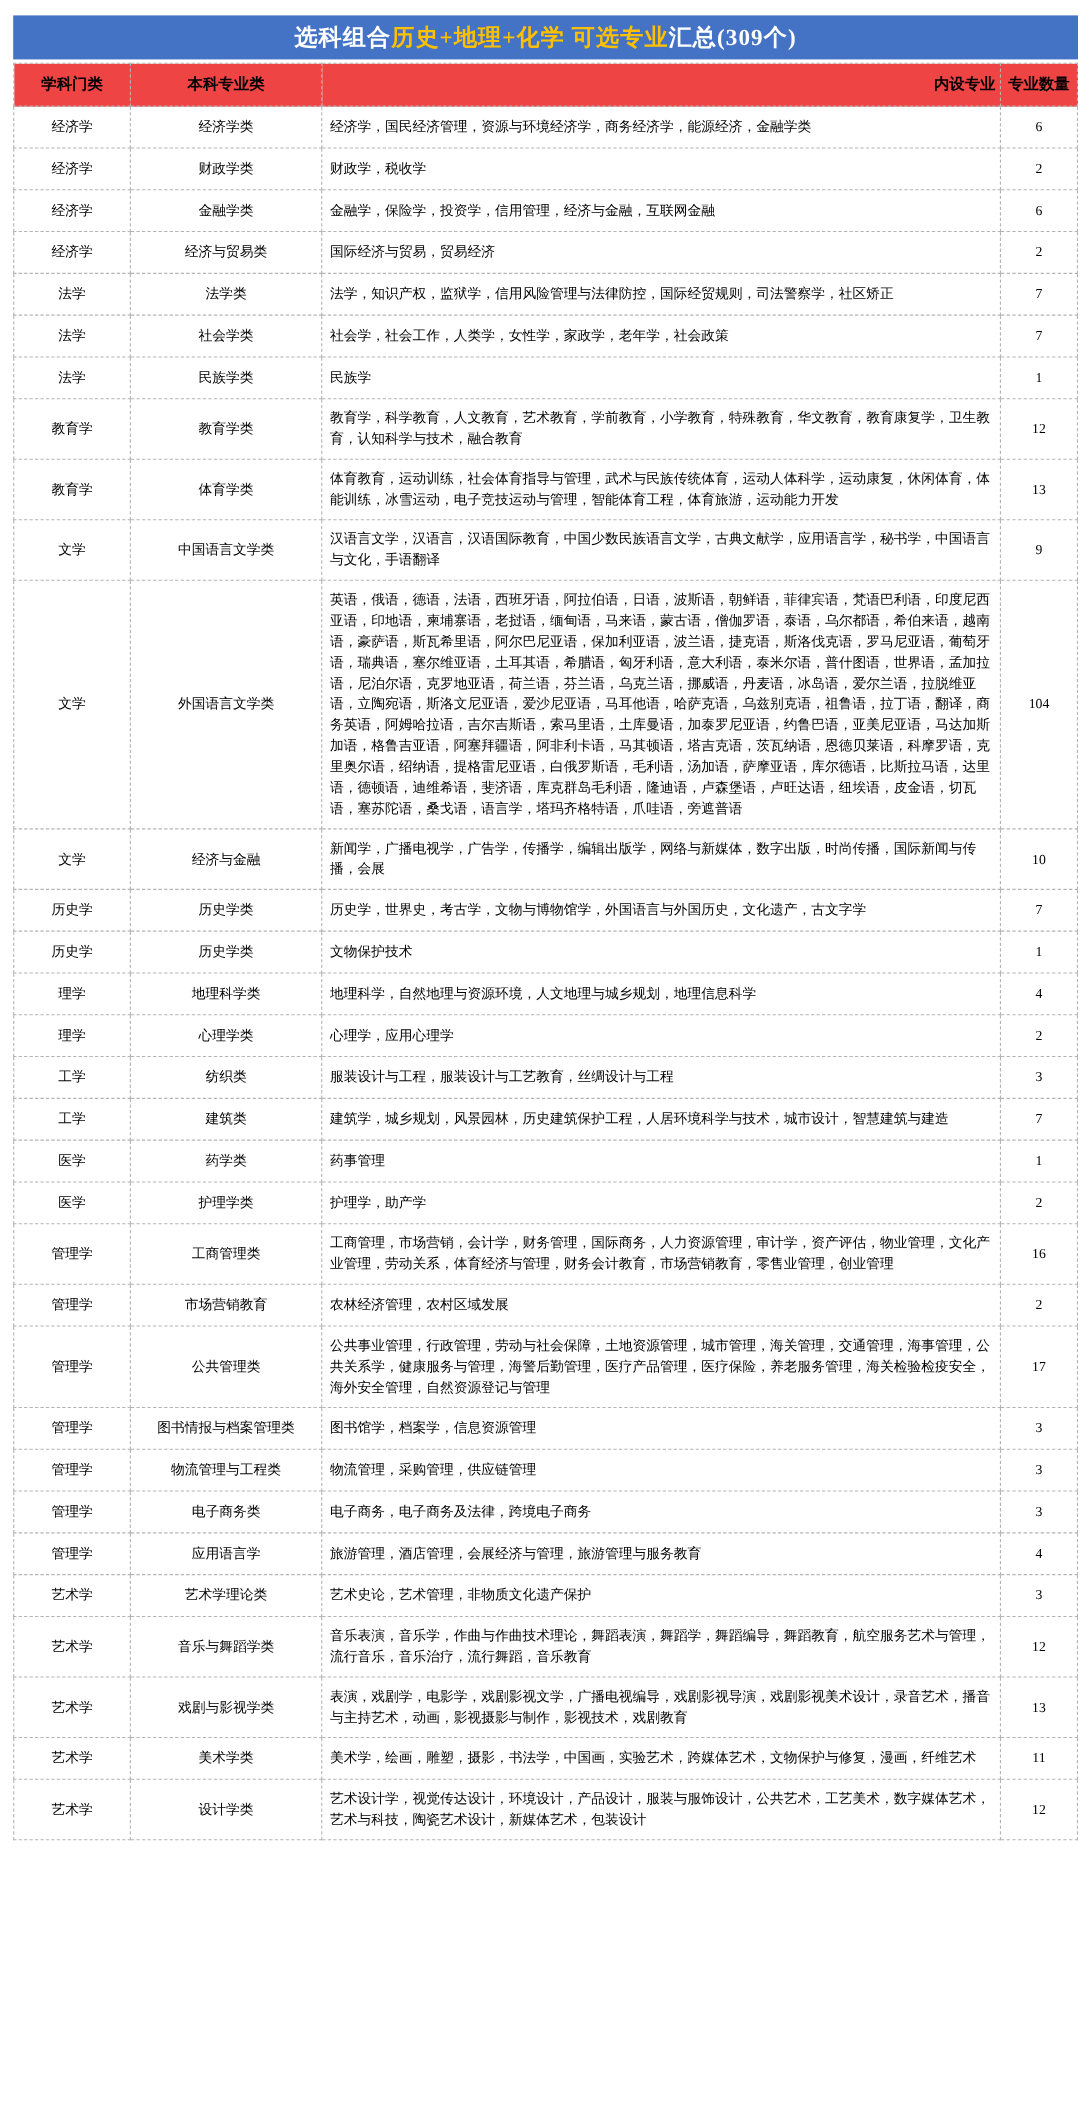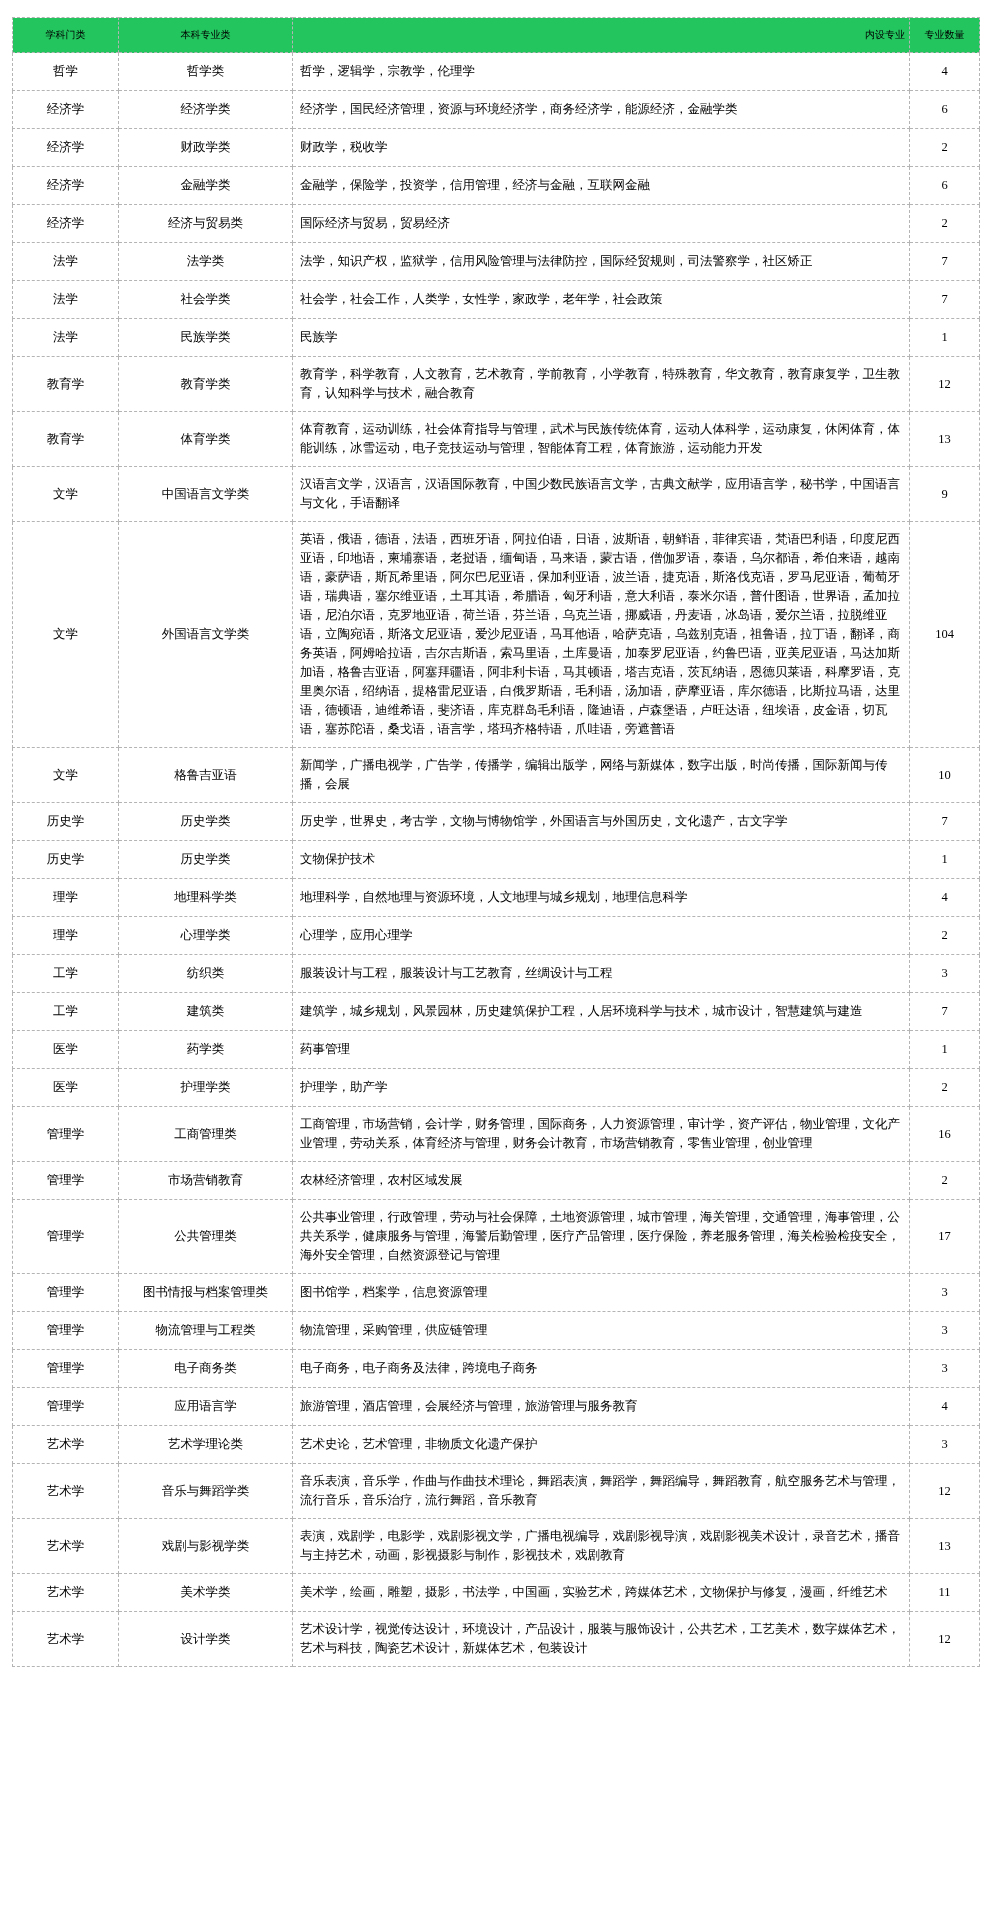--- a/index.html
+++ b/index.html
@@ -22,25 +22,25 @@
     table-layout:fixed;
     margin-top:3px;
   }
   table.majors-table th,
   table.majors-table td{
     border:1px dashed var(--grid-line,#b4b4b4);
     vertical-align:middle;
     word-break:break-all;
   }
   table.majors-table th{
-    font-weight:normal;
-    font-size:10px;
+    font-weight:bold;
+    font-size:14px;
     padding:10px 4px;
     text-align:center;
-    background:#22c55e;
+    background:#ef4444;
   }
   table.majors-table th.col-majors-h{text-align:right;padding-left:7px;}
   table.majors-table td{
     font-size:12.5px;
     padding:9px 4px;
     text-align:center;
     line-height:19px;
   }
   table.majors-table td.majors-cell{
     text-align:left;
@@ -49,43 +49,40 @@
   col.c-category{width:106px;}
   col.c-class{width:174px;}
   col.c-majors{width:auto;}
   col.c-count{width:70px;}
 </style>
 </head>
 <body>
 
 <div class="page">
 
+  <div class="title-bar">
+    <span>选科组合</span><span class="title-highlight">历史+地理+化学 可选专业</span><span>汇总(309个)</span>
+  </div>
 
   <table class="majors-table">
     <colgroup>
       <col class="c-category">
       <col class="c-class">
       <col class="c-majors">
       <col class="c-count">
     </colgroup>
     <thead>
       <tr>
         <th>学科门类</th>
         <th>本科专业类</th>
         <th class="col-majors-h">内设专业</th>
         <th>专业数量</th>
       </tr>
     </thead>
     <tbody>
-  <tr>
-    <td class="category-cell">哲学</td>
-    <td class="class-cell">哲学类</td>
-    <td class="majors-cell">哲学，逻辑学，宗教学，伦理学</td>
-    <td class="count-cell">4</td>
-  </tr>
 
   <tr>
     <td class="category-cell">经济学</td>
     <td class="class-cell">经济学类</td>
     <td class="majors-cell">经济学，国民经济管理，资源与环境经济学，商务经济学，能源经济，金融学类</td>
     <td class="count-cell">6</td>
   </tr>
 
   <tr>
     <td class="category-cell">经济学</td>
@@ -152,21 +149,21 @@
 
   <tr>
     <td class="category-cell">文学</td>
     <td class="class-cell">外国语言文学类</td>
     <td class="majors-cell">英语，俄语，德语，法语，西班牙语，阿拉伯语，日语，波斯语，朝鲜语，菲律宾语，梵语巴利语，印度尼西亚语，印地语，柬埔寨语，老挝语，缅甸语，马来语，蒙古语，僧伽罗语，泰语，乌尔都语，希伯来语，越南语，豪萨语，斯瓦希里语，阿尔巴尼亚语，保加利亚语，波兰语，捷克语，斯洛伐克语，罗马尼亚语，葡萄牙语，瑞典语，塞尔维亚语，土耳其语，希腊语，匈牙利语，意大利语，泰米尔语，普什图语，世界语，孟加拉语，尼泊尔语，克罗地亚语，荷兰语，芬兰语，乌克兰语，挪威语，丹麦语，冰岛语，爱尔兰语，拉脱维亚语，立陶宛语，斯洛文尼亚语，爱沙尼亚语，马耳他语，哈萨克语，乌兹别克语，祖鲁语，拉丁语，翻译，商务英语，阿姆哈拉语，吉尔吉斯语，索马里语，土库曼语，加泰罗尼亚语，约鲁巴语，亚美尼亚语，马达加斯加语，格鲁吉亚语，阿塞拜疆语，阿非利卡语，马其顿语，塔吉克语，茨瓦纳语，恩德贝莱语，科摩罗语，克里奥尔语，绍纳语，提格雷尼亚语，白俄罗斯语，毛利语，汤加语，萨摩亚语，库尔德语，比斯拉马语，达里语，德顿语，迪维希语，斐济语，库克群岛毛利语，隆迪语，卢森堡语，卢旺达语，纽埃语，皮金语，切瓦语，塞苏陀语，桑戈语，语言学，塔玛齐格特语，爪哇语，旁遮普语</td>
     <td class="count-cell">104</td>
   </tr>
 
   <tr>
     <td class="category-cell">文学</td>
-    <td class="class-cell">格鲁吉亚语</td>
+    <td class="class-cell">经济与金融</td>
     <td class="majors-cell">新闻学，广播电视学，广告学，传播学，编辑出版学，网络与新媒体，数字出版，时尚传播，国际新闻与传播，会展</td>
     <td class="count-cell">10</td>
   </tr>
 
   <tr>
     <td class="category-cell">历史学</td>
     <td class="class-cell">历史学类</td>
     <td class="majors-cell">历史学，世界史，考古学，文物与博物馆学，外国语言与外国历史，文化遗产，古文字学</td>
     <td class="count-cell">7</td>
   </tr>

